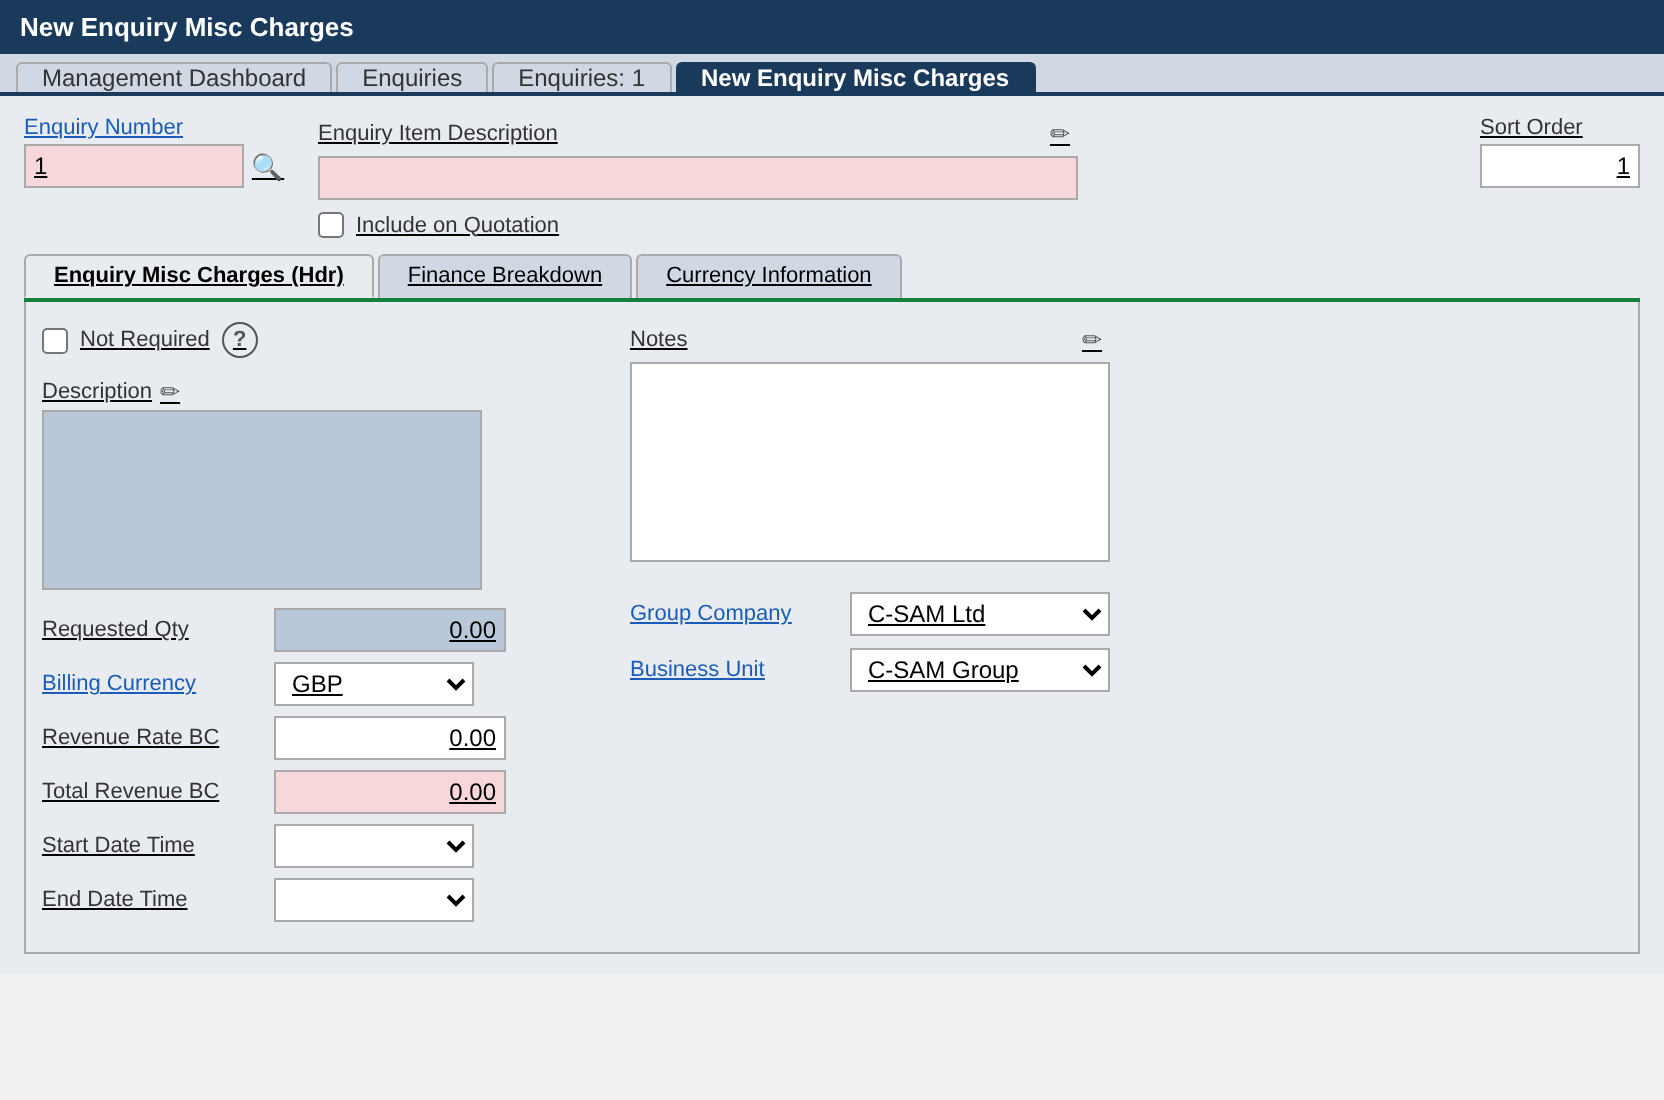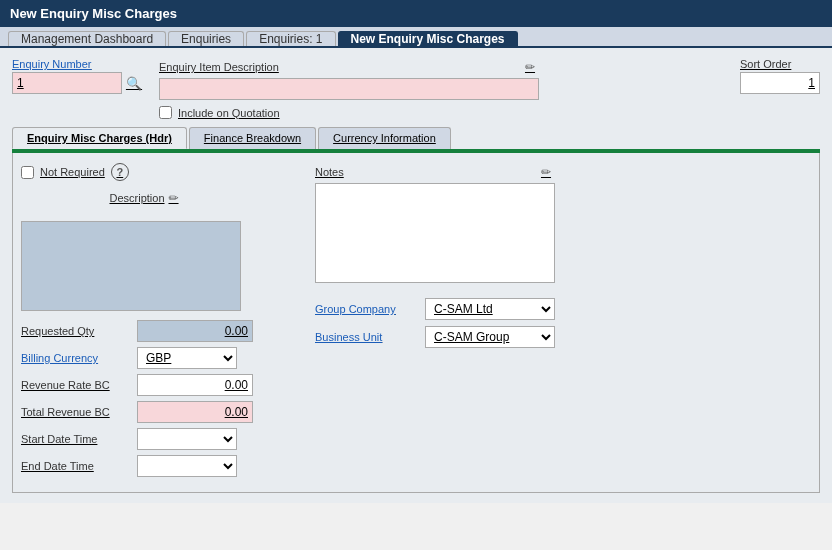--- a/index.html
+++ b/index.html
@@ -115,21 +115,21 @@
       display: flex;
       align-items: center;
       justify-content: center;
       font-size: 12px;
       color: #555;
     }
 
     .section-tabs {
       display: flex;
       margin-top: 10px;
-      border-bottom: 4px solid #15803d;
+      border-bottom: 2px solid #15803d;
     }
 
     .section-tab {
       padding: 4px 14px;
       font-size: 11px;
       border: 1px solid #aaa;
       border-bottom: none;
       background: #d0d8e4;
       cursor: pointer;
       margin-right: 2px;
@@ -231,22 +231,22 @@
     .include-row {
       display: flex;
       align-items: center;
       gap: 6px;
       margin-top: 4px;
     }
 
     .desc-header {
       display: flex;
       align-items: center;
-      justify-content: center;
-      margin-bottom: 14px;
+      justify-content: flex-start;
+      margin-bottom: 0;
     }
 
     .notes-header {
       display: flex;
       align-items: center;
       justify-content: space-between;
       margin-bottom: 2px;
       width: 240px;
     }
 

